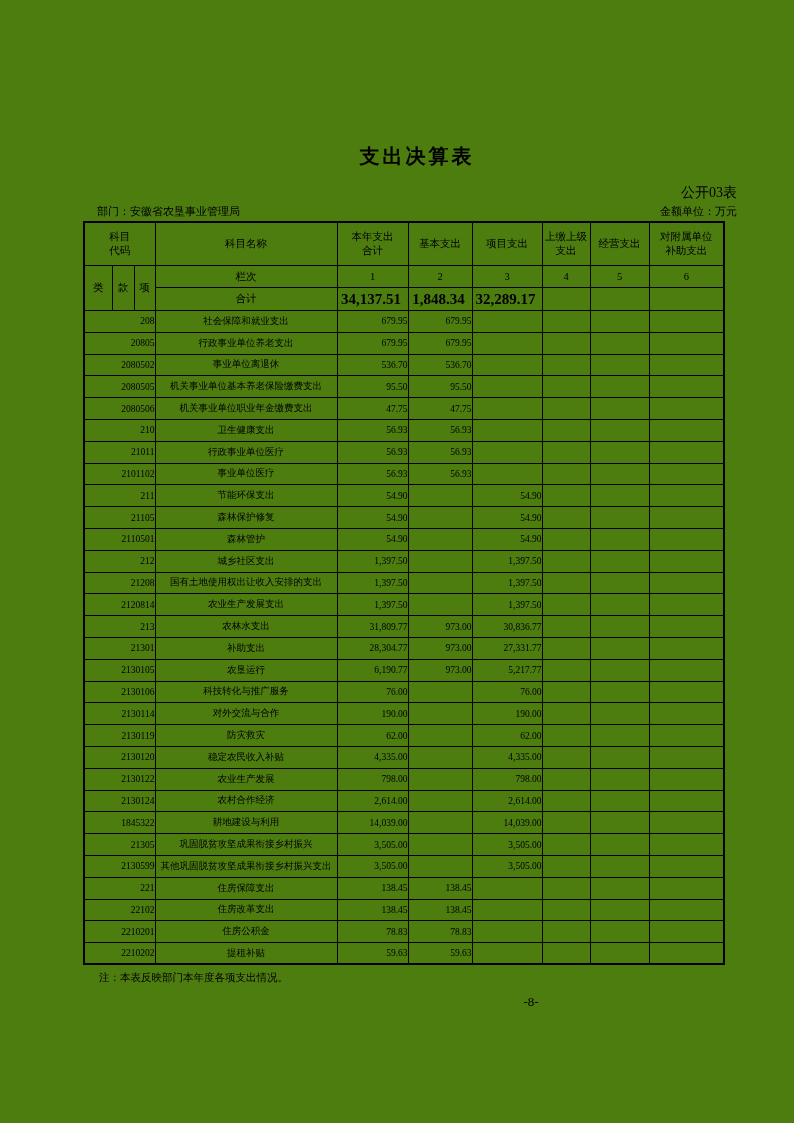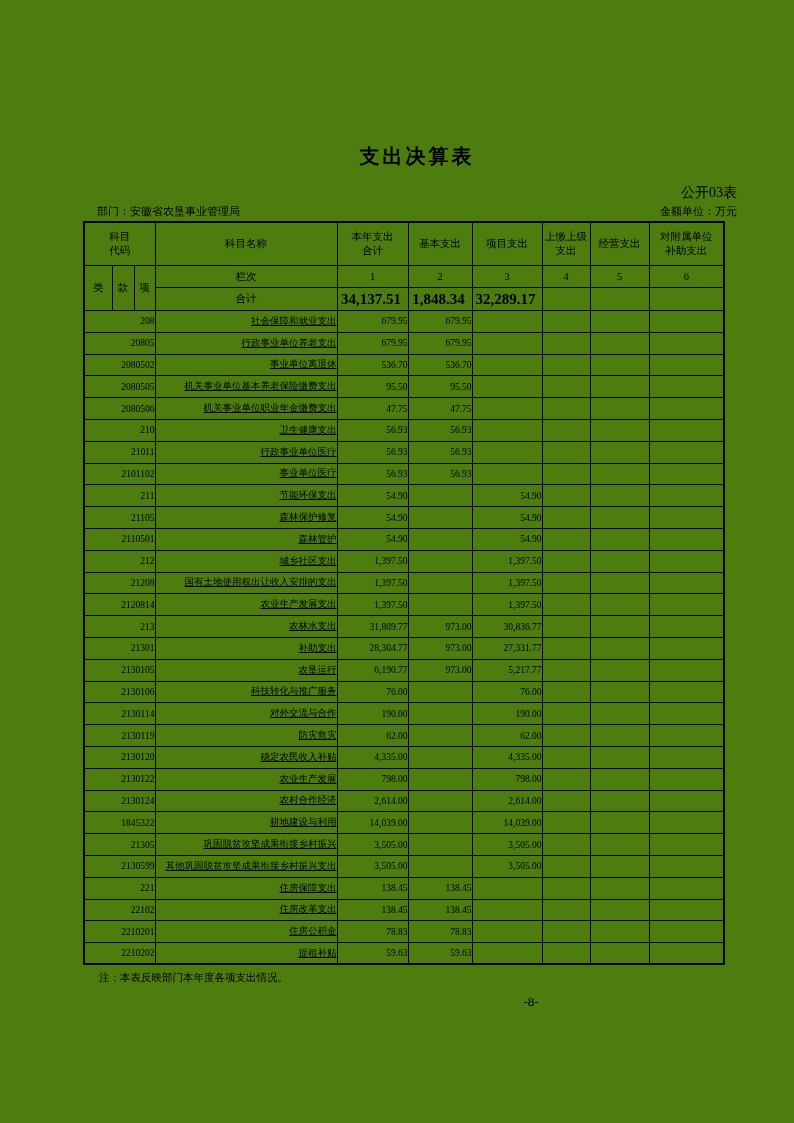--- a/index.html
+++ b/index.html
@@ -35,21 +35,21 @@
     white-space:pre-line; line-height:1.3;
   }
   tr.h2 th { height:21px; font-size:10.5px; text-align:center; }
   tr.h3 th, tr.h3 td { height:22px; font-size:10.5px; text-align:center; }
   tr.h3 td.total-val {
     text-align:center; padding-right:3px; font-weight:bold; font-size:15px;
   }
   tbody.data tr { height:21.8px; }
   tbody.data td { font-size:9.5px; }
   td.code { text-align:right; padding-left:3px; }
-  td.name { text-align:right; padding-left:4px;text-decoration:underline; }
+  td.name { text-align:center; padding-left:4px; }
   td.num  { text-align:right; padding-right:3px; }
   .note {
     position:absolute; top:971px; left:99px; font-size:10.5px;text-align:center;
   }
   .page-number {
     position:absolute; top:994px; left:501px; width:60px;
     text-align:center; font-size:13px;
   }
 </style>
 </head>

